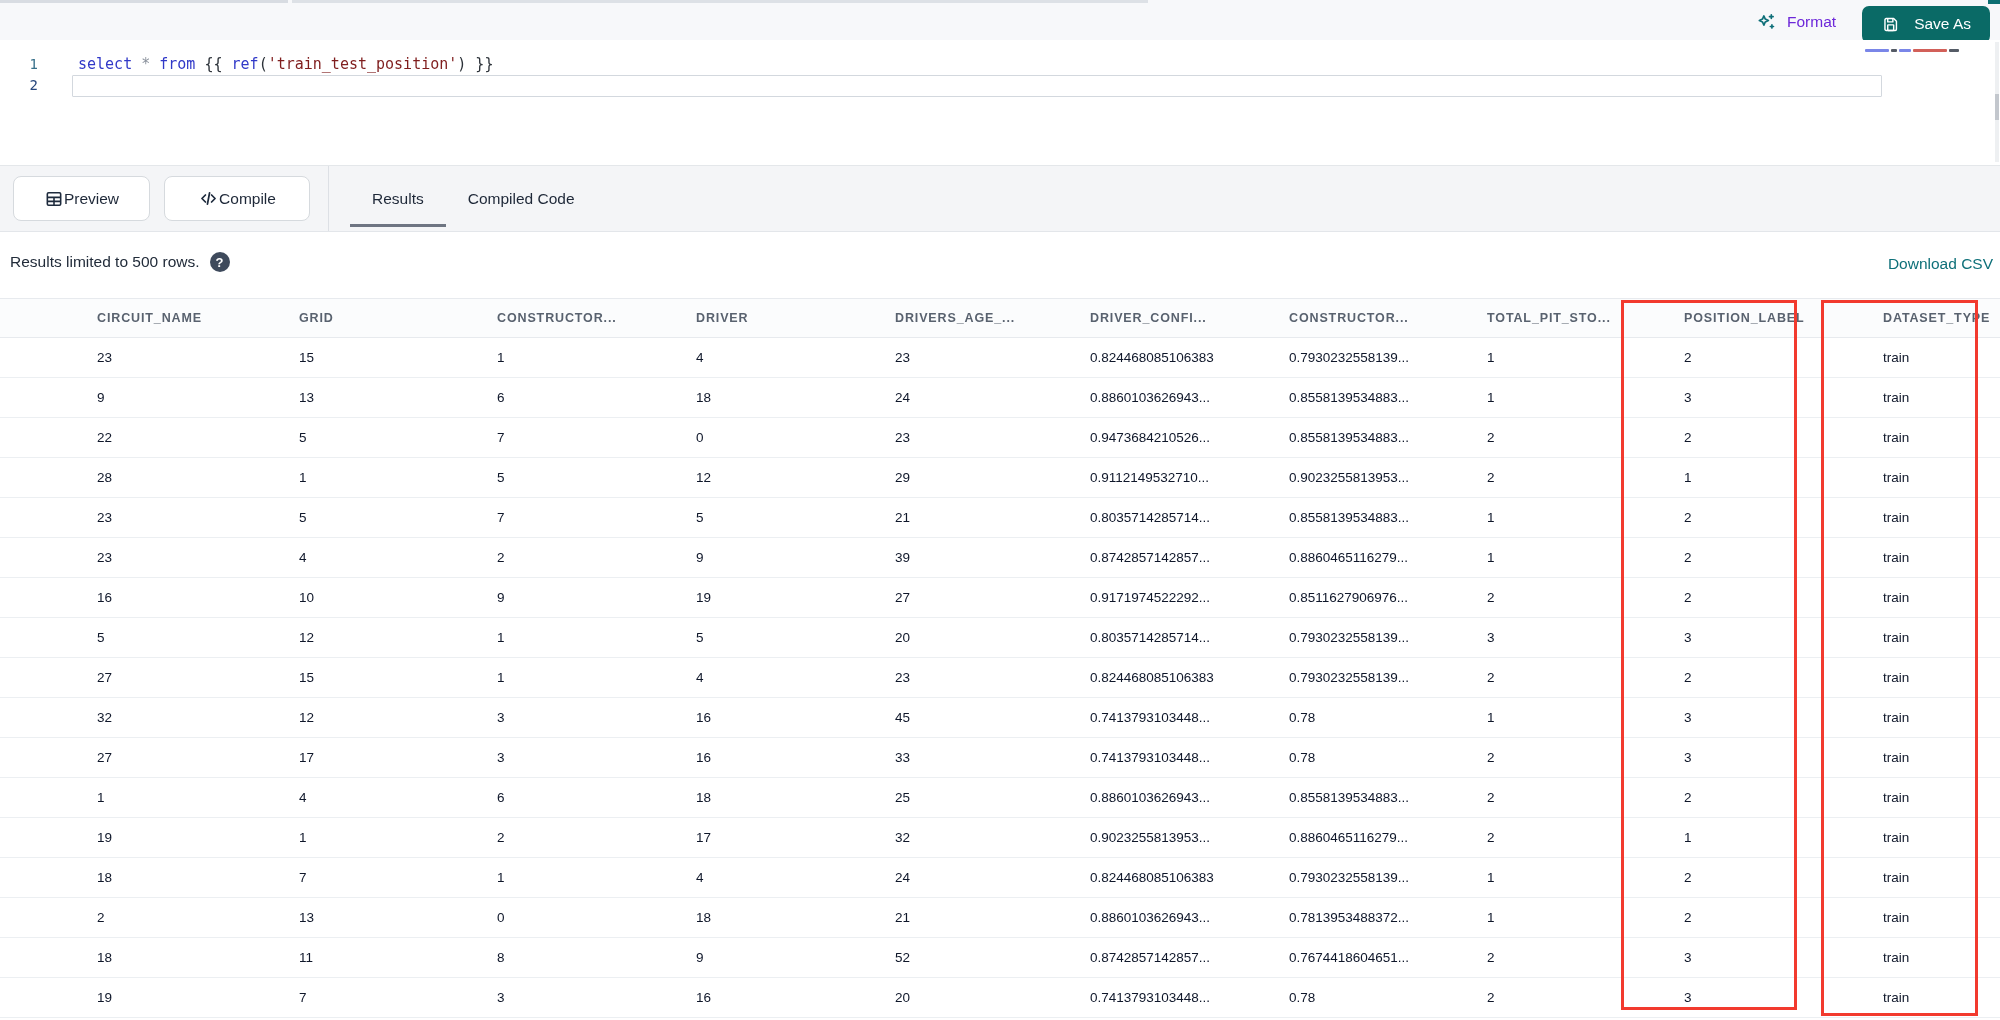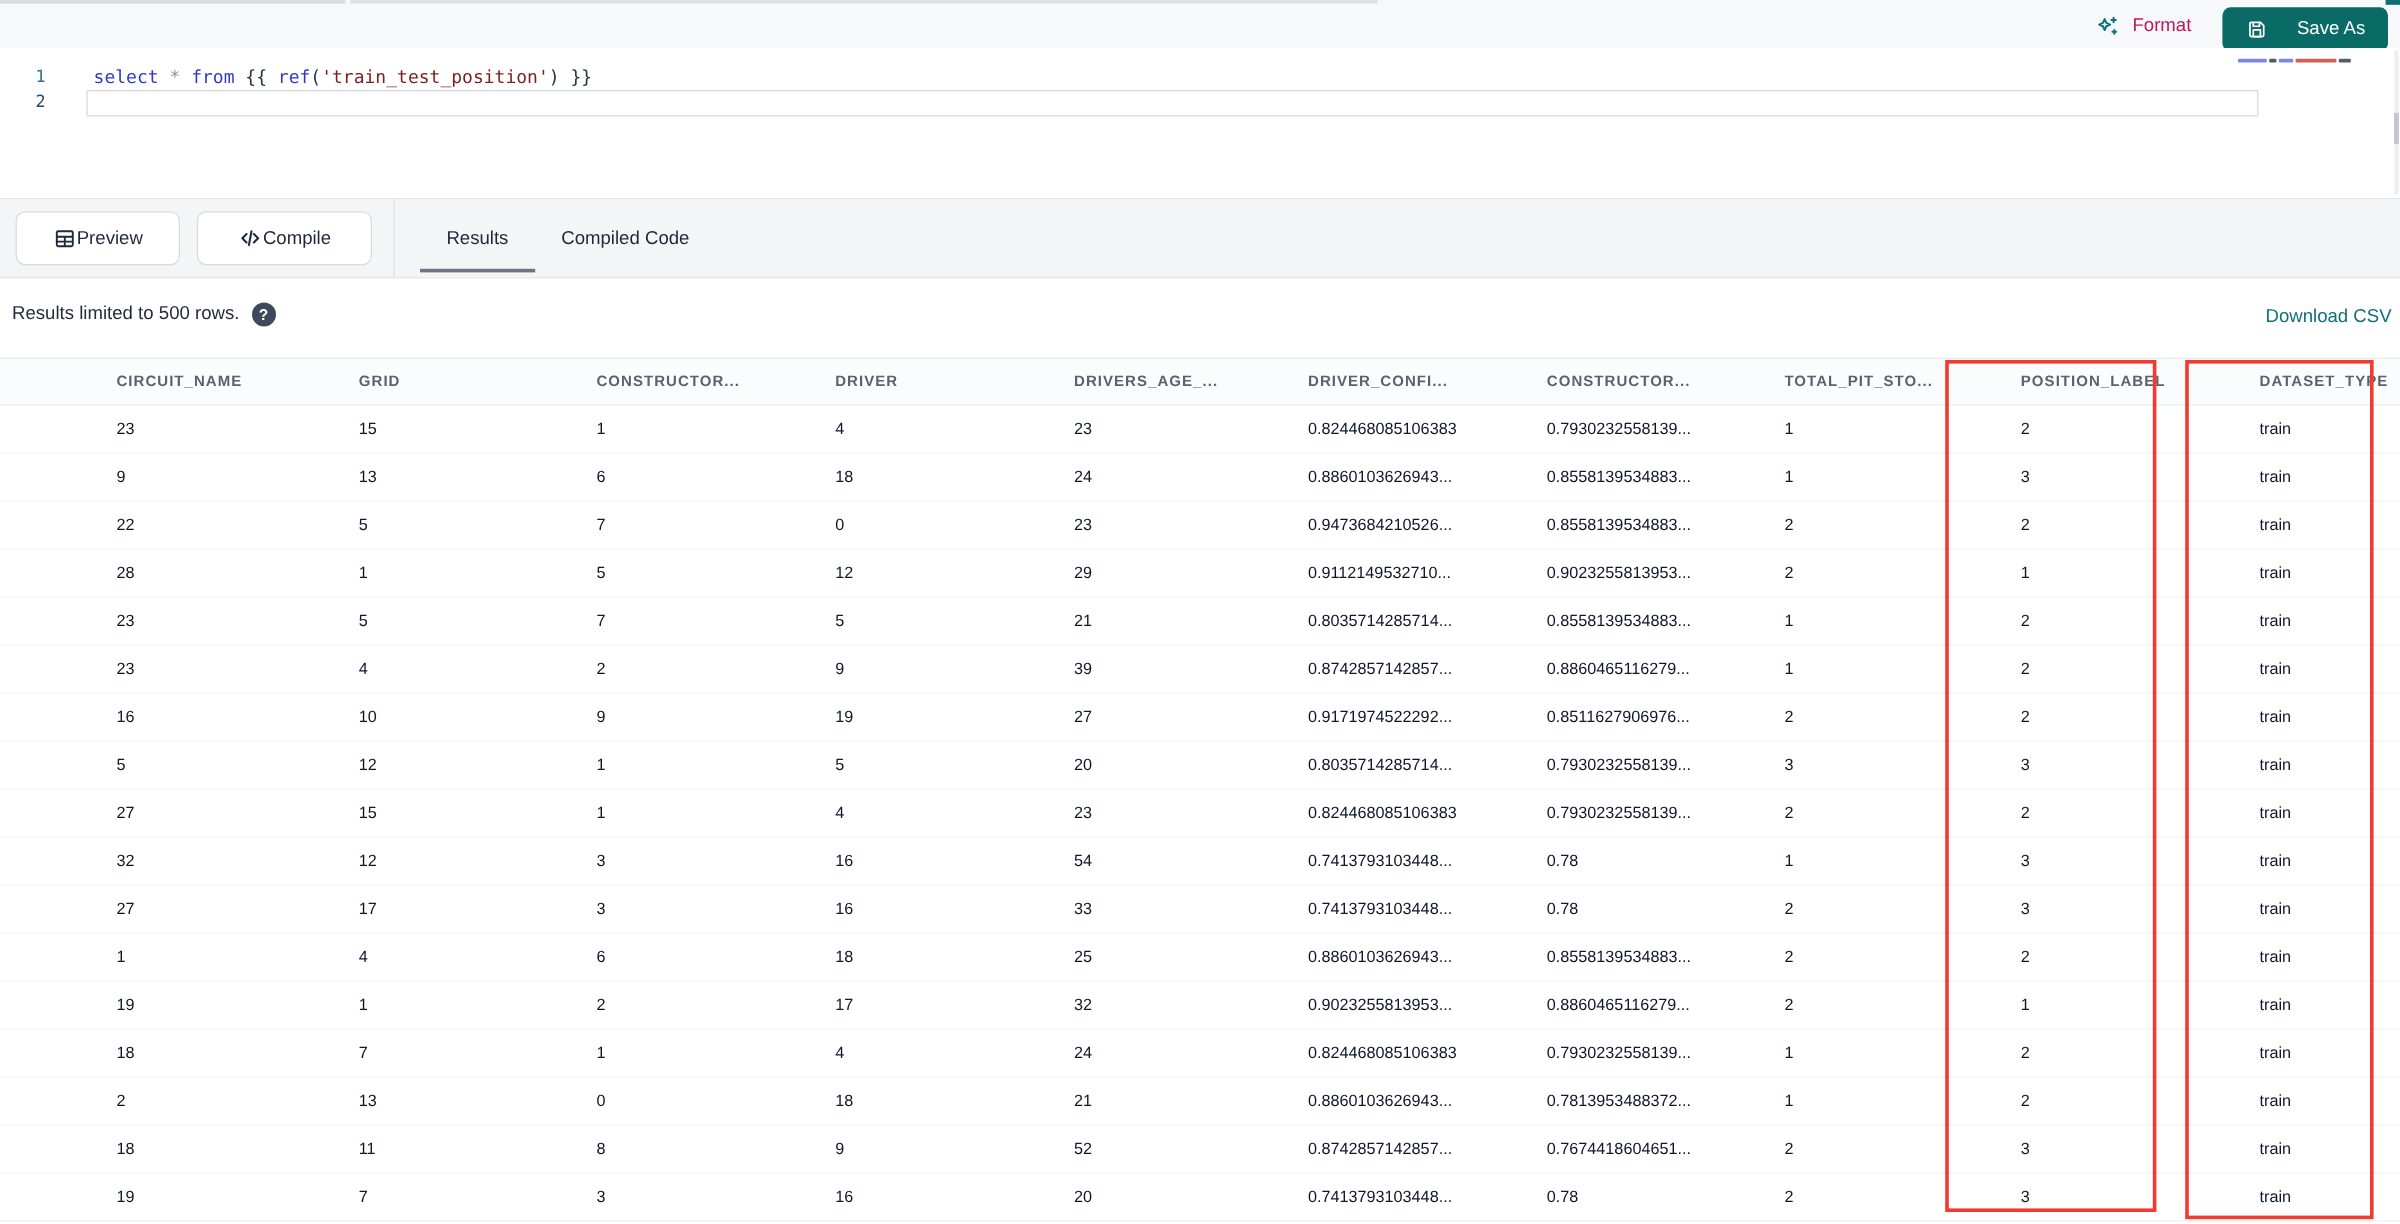--- a/index.html
+++ b/index.html
@@ -9,22 +9,22 @@
   }
 
   
   .topbar { position:absolute; top:0; left:0; right:0; height:40px; background:#f7f8fa; }
   .top-strip { position:absolute; top:0; height:3px; background:#d8dce2; }
   .strip-a { left:0; width:288px; }
   .strip-b { left:292px; width:856px; background:#dde1e6; }
   .strip-c { left:1988px; width:12px; height:4px; background:#0d6f72; }
   .topbar-right { position:absolute; right:10px; top:0; height:44px; display:flex; align-items:center; gap:20px; }
   .format-btn { display:flex; align-items:center; gap:10px; background:none; border:none; cursor:pointer;
-                color:#be185d; font-size:15.5px; font-family:inherit; }
-  .saveas-btn { display:flex; align-items:center; gap:24px; background:#0a6a66; border:none; cursor:pointer;
+                color:#6d28d9; font-size:15.5px; font-family:inherit; }
+  .saveas-btn { display:flex; align-items:center; gap:14px; background:#0a6a66; border:none; cursor:pointer;
                 color:#ffffff; font-size:15.5px; font-family:inherit; height:37px; padding:0 19px;
                 border-radius:7px; position:relative; top:2px; }
 
   
   .editor { position:absolute; top:40px; left:0; right:0; height:125px; background:#fff; }
   .gutter-num { position:absolute; left:6px; width:32px; text-align:right; height:21px; line-height:21px;
                 font-family:"DejaVu Sans Mono", monospace; font-size:14px; }
   .num-1 { top:14px; color:#38708a; }
   .num-2 { top:35px; color:#27477d; }
   .code-line { position:absolute; left:78px; top:14px; height:21px; line-height:21px; white-space:pre;
@@ -291,21 +291,21 @@
           <div class="td">0.7930232558139...</div>
           <div class="td">2</div>
           <div class="td">2</div>
           <div class="td">train</div>
         </div>
         <div class="trow">
           <div class="td">32</div>
           <div class="td">12</div>
           <div class="td">3</div>
           <div class="td">16</div>
-          <div class="td">54</div>
+          <div class="td">45</div>
           <div class="td">0.7413793103448...</div>
           <div class="td">0.78</div>
           <div class="td">1</div>
           <div class="td">3</div>
           <div class="td">train</div>
         </div>
         <div class="trow">
           <div class="td">27</div>
           <div class="td">17</div>
           <div class="td">3</div>

